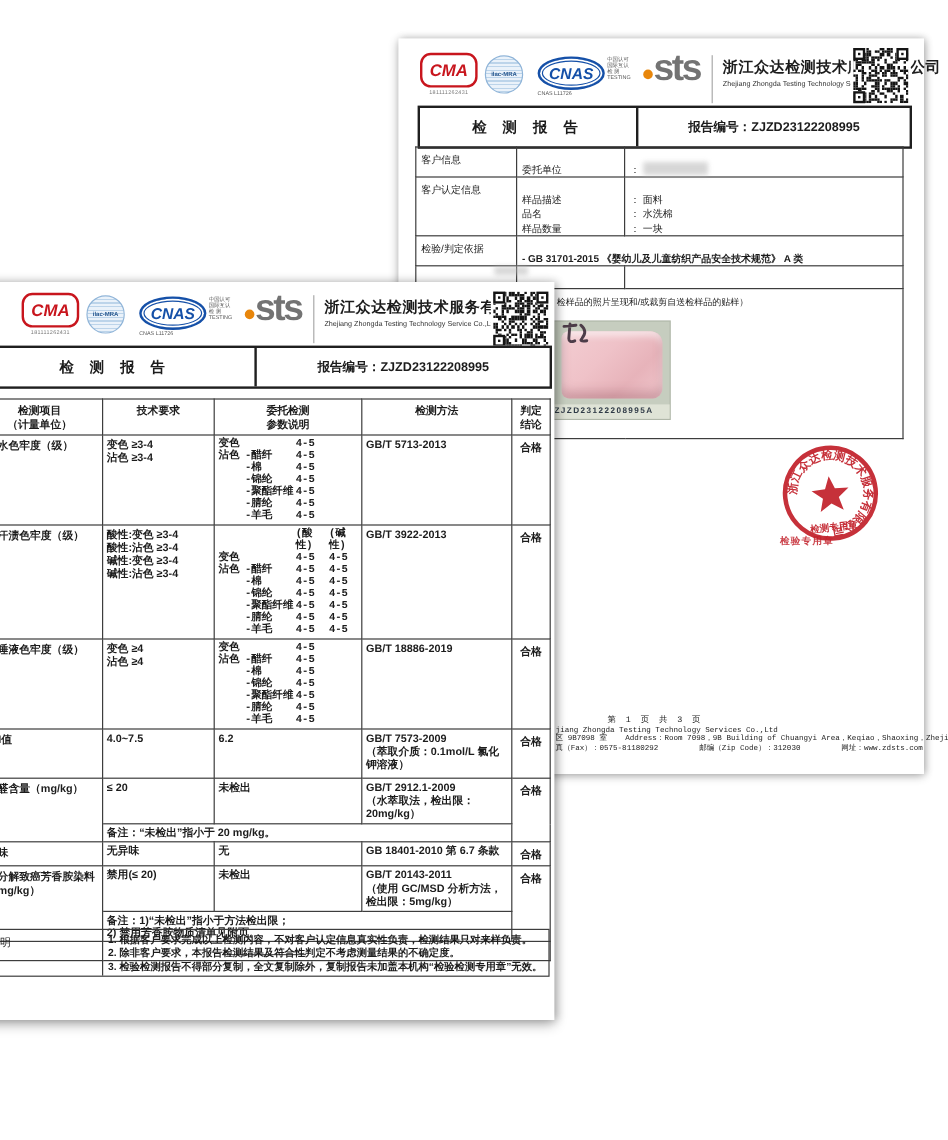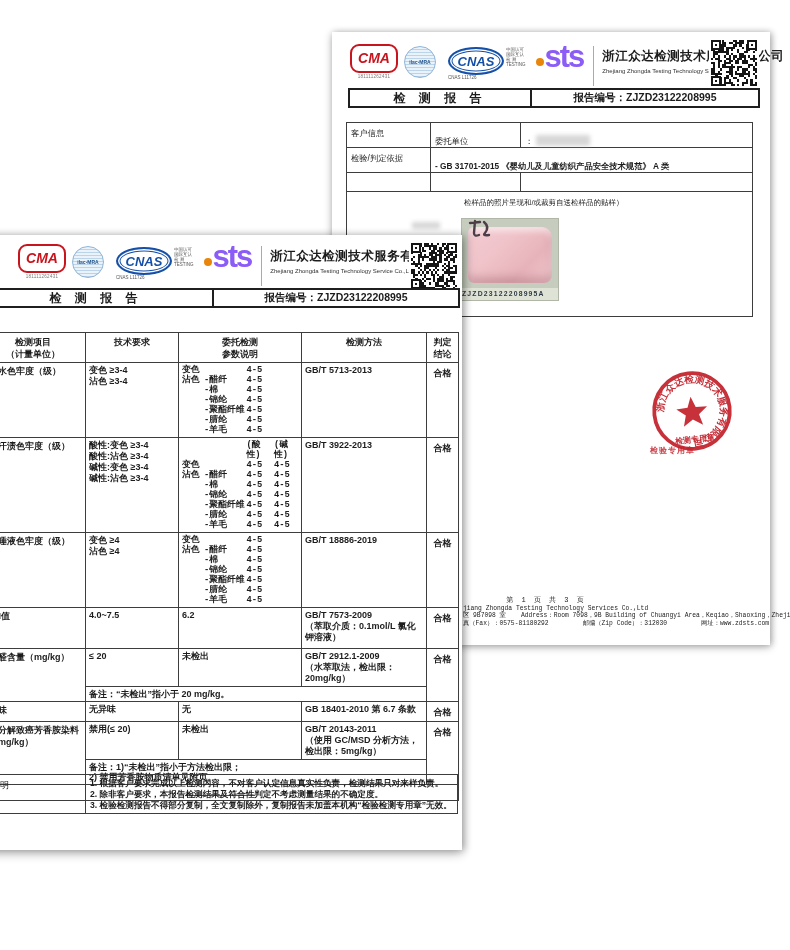--- a/index.html
+++ b/index.html
@@ -22,36 +22,36 @@
   .ilac{width:30px;height:30px;border-radius:50%;border:1px solid #8fb4d8;margin:2px 4px 0 6px;
         background:repeating-linear-gradient(#eaf2fa 0 2px,#bcd4ea 2px 3px);
         font-size:5px;color:#27588f;font-weight:bold;display:flex;align-items:center;justify-content:center;}
   .cnaswrap{display:flex;margin:3px 0 0 8px;}
   .cnas{width:52px;height:24px;border:2px solid #1550a8;border-radius:50%;box-shadow:inset 0 0 0 1.5px #fff,inset 0 0 0 2.5px #1550a8;
         color:#1550a8;font-weight:bold;font-style:italic;font-size:13px;display:flex;align-items:center;justify-content:center;}
   .cnastxt{font-size:4.5px;line-height:5px;color:#555;margin-left:2px;white-space:pre-line;}
   .cnasno{font-size:4.5px;color:#555;}
   .sts{display:flex;align-items:flex-end;margin:0 0 6px 10px;}
   .sts .dot{width:8px;height:8px;border-radius:50%;background:#e8860b;margin:0 1px 4px 0;}
-  .sts .t{font-size:31px;font-weight:bold;letter-spacing:-2px;color:#8b5cf6;line-height:26px;}
+  .sts .t{font-size:31px;font-weight:bold;letter-spacing:-2px;color:#737373;line-height:26px;}
   .vdiv{width:1px;background:#aaa;height:40px;margin:2px 8px 0 10px;}
   .cotxt{margin-top:4px;}
   .cotxt .cn{font-size:12.5px;font-weight:bold;letter-spacing:.5px;white-space:nowrap;}
   .cotxt .en{font-size:6px;color:#333;margin-top:3px;white-space:nowrap;}
   .qr{position:absolute;width:46px;height:46px;top:8px;display:grid;grid-template-columns:repeat(21,1fr);
       background:#fff;outline:2px solid #fff;}
   .fp .qr{right:5px;} .bp .qr{right:13px;}
   .qr i{display:block;} .qr i.b{background:#151515;}
   .qr .ov{position:absolute;inset:0;}
   .fnd{position:absolute;width:10px;height:10px;border:2px solid #151515;background:#fff;box-sizing:border-box;}
   .fnd i{position:absolute;inset:2px;background:#151515;display:block;}
   .fnd.tl{left:0;top:0;} .fnd.tr{right:0;top:0;} .fnd.bl{left:0;bottom:0;}
 
   
-  .tbar{position:absolute;display:flex;border:2px solid #1f1f1f;background:#fff;height:20px;box-sizing:border-box;}
+  .tbar{position:absolute;display:flex;border:2px solid #1f1f1f;background:#fff;height:36px;box-sizing:border-box;}
   .fp .tbar{left:8px;top:53px;width:482px;}
   .bp .tbar{left:16px;top:56px;width:412px;}
   .tbar .tl{border-right:2px solid #1f1f1f;display:flex;align-items:center;justify-content:center;
             font-weight:bold;font-size:12px;letter-spacing:5px;}
   .fp .tbar .tl{width:232px;} .bp .tbar .tl{width:180px;}
   .tbar .tr{flex:1;display:flex;align-items:center;justify-content:center;font-weight:bold;font-size:10.5px;}
 
   
   .ctab{position:absolute;left:14px;top:90px;width:406px;border-collapse:collapse;table-layout:fixed;}
   .ctab td{border:1px solid #3d3d3d;font-size:8.3px;vertical-align:top;padding:12px 0 0 4px;line-height:12px;}
@@ -596,20 +596,29 @@
         <col style="width:84px">
         <col style="width:90px">
         <col style="width:232px">
       </colgroup>
     <tbody>
         <tr style="height:23px">
       <td class="lab">客户信息</td>
       <td>委托单位</td>
       <td><span>：</span> <span class="blur"></span></td>
     </tr>
+    <tr style="height:40px">
+      <td class="lab">客户认定信息</td>
+      <td class="prel">样品描述
+品名
+样品数量</td>
+      <td class="prel">： 面料
+： 水洗棉
+： 一块</td>
+    </tr>
     <tr style="height:18px">
       <td class="lab">检验/判定依据</td>
       <td colspan="2" style="font-weight:600">- GB 31701-2015 《婴幼儿及儿童纺织产品安全技术规范》 A 类</td>
     </tr>
     <tr style="height:19px">
       <td></td>
       <td></td>
       <td></td>
     </tr>
     <tr style="height:125px">

